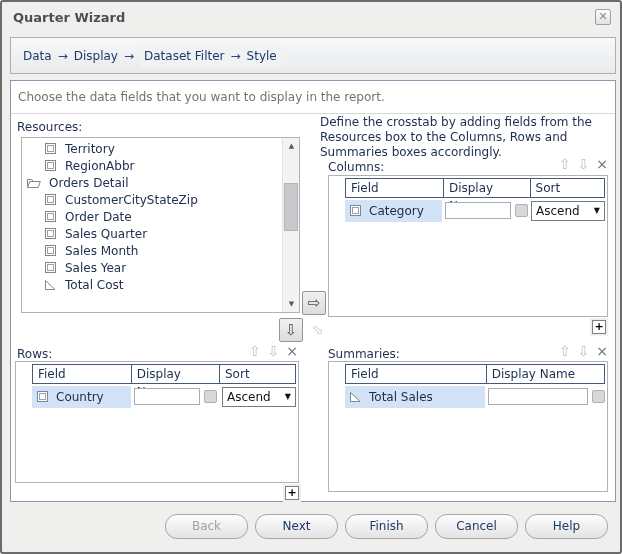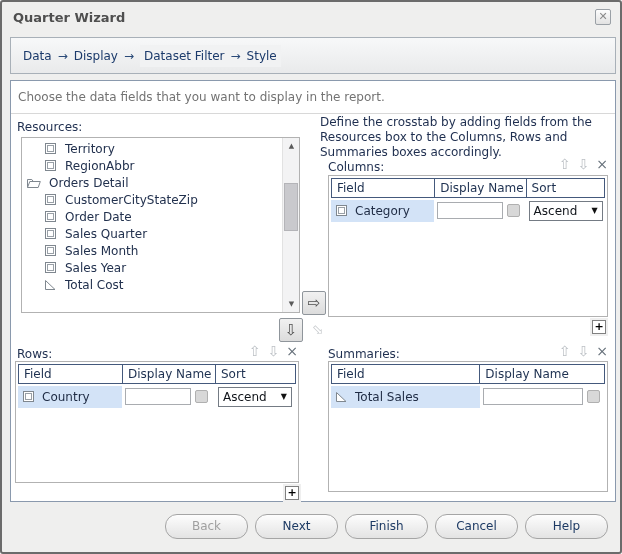--- a/index.html
+++ b/index.html
@@ -22,21 +22,21 @@
   .titem.root{padding-left:4px;}
   .titem svg{margin-right:8px;flex:0 0 auto;}
   .vscroll{position:absolute;right:0;top:0;bottom:0;width:17px;background:#f3f3f4;border-left:1px solid #e2e2e2;}
   .sbtn{position:absolute;left:0;width:17px;height:16px;text-align:center;font-size:7px;color:#5a5a5a;line-height:16px;cursor:pointer;}
   .sbtn.up{top:0;} .sbtn.down{bottom:0;}
   .sthumb{position:absolute;left:1px;top:45px;width:14px;height:48px;background:#c9c9cd;border:1px solid #b4b4b8;cursor:pointer;}
   .hint{position:absolute;left:309px;top:34px;width:300px;line-height:15px;color:#1e2e4f;}
   .icongroup{position:absolute;display:flex;gap:7px;align-items:center;}
   .ic-move{color:#bcc0c5;font-size:14px;cursor:pointer;}
   .ic-x{color:#66707a;font-size:14px;cursor:pointer;}
-  .panel{position:absolute;background:#fff;border:1px solid #b2b2b2;}
+  .panel{position:absolute;background:#fff;border:1px solid #b2b2b2;padding-left:14px;}
   .thead{display:flex;margin:2px 2px 0 2px;}
   .th{border:1px solid #44597c;margin-left:-1px;height:20px;line-height:18px;padding-left:5px;background:#fff;color:#1d3050;}
   .th:first-child{margin-left:0;}
   .trow{display:flex;margin:1px 2px 0 2px;align-items:center;height:23px;}
   .fieldcell{display:flex;align-items:center;background:#d3e3f7;height:22px;padding-left:4px;white-space:nowrap;color:#1e2b44;}
   .fieldcell svg{margin-right:7px;flex:0 0 auto;}
   .dncell{display:flex;align-items:center;}
   input.dn{height:17px;border:1px solid #a9acb0;margin-left:3px;padding:0 2px;font-family:inherit;font-size:11px;}
   .mini{width:13px;height:13px;background:#d8d8d8;border:1px solid #b0b0b0;border-radius:2px;margin-left:4px;cursor:pointer;flex:0 0 auto;}
   .select{width:74px;height:20px;border:1px solid #747b84;display:flex;align-items:center;justify-content:space-between;padding:0 4px;background:#fff;margin-left:3px;cursor:pointer;color:#10141a;text-align:right;}

